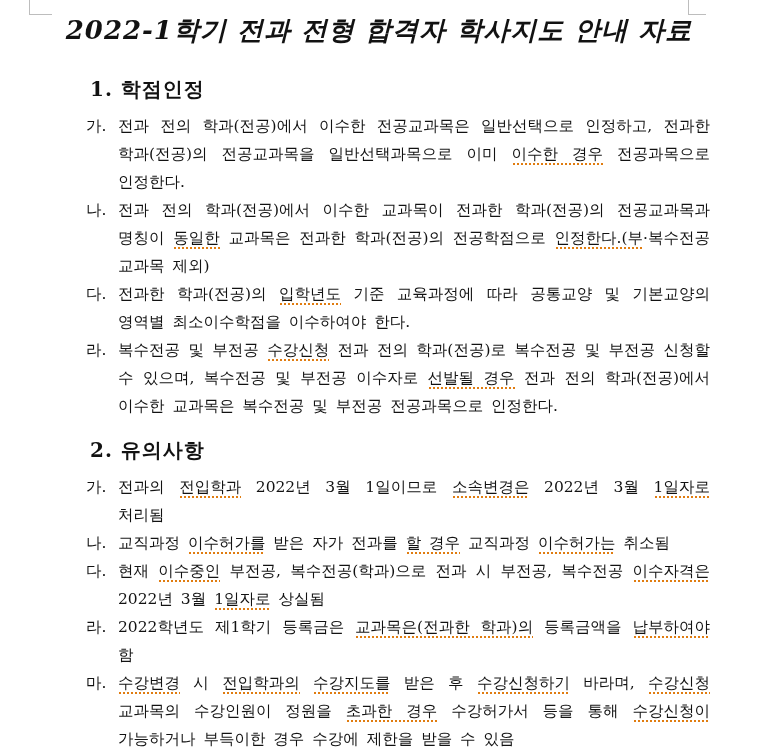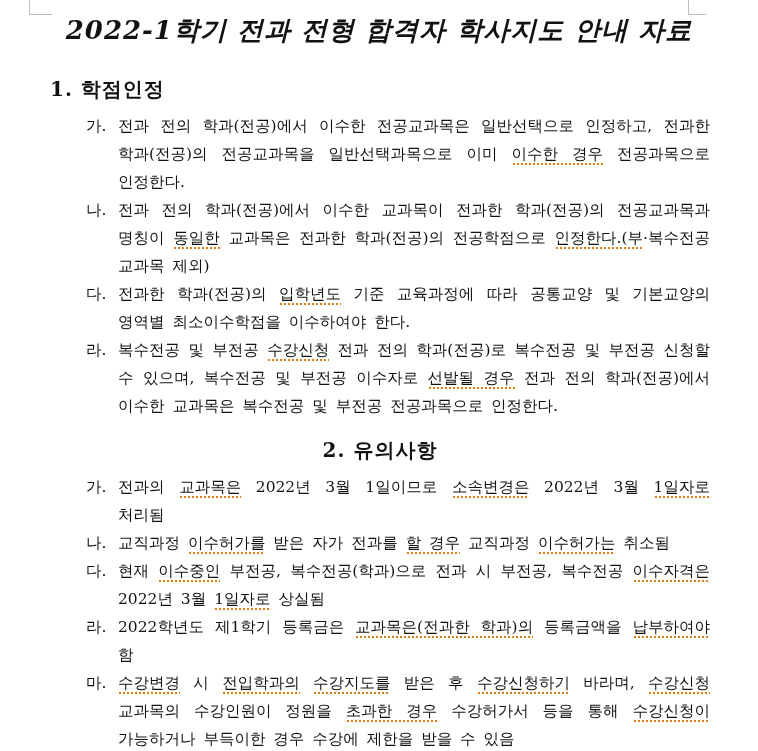--- a/index.html
+++ b/index.html
@@ -39,22 +39,23 @@
   }
   main{
     padding:0 48px 0 50px;
   }
   .section-heading{
     font-size:20px;
     font-weight:700;
     letter-spacing:1px;
     margin-top:28px;
     margin-bottom:9px;
+    margin-left:40px;
   }
-  .section + .section .section-heading{margin-top:17px;text-align:center;}
+  .section + .section .section-heading{margin-top:17px;}
   .item{
     display:flex;
     margin-left:36px;
     font-size:15.5px;
     line-height:28px;
   }
   .item-label{
     flex:0 0 32px;
   }
   .item-text{
@@ -99,21 +100,21 @@
     <div class="item">
       <span class="item-label">라.</span>
       <span class="item-text"><span>복수전공 및 부전공 </span><span class="sq">수강신청</span><span> 전과 전의 학과(전공)로 복수전공 및 부전공 신청할 수 있으며, 복수전공 및 부전공 이수자로 </span><span class="sq">선발될 경우</span><span> 전과 전의 학과(전공)에서 이수한 교과목은 복수전공 및 부전공 전공과목으로 인정한다.</span></span>
     </div>
   </section>
 
   <section class="section">
     <h2 class="section-heading">2. 유의사항</h2>
     <div class="item">
       <span class="item-label">가.</span>
-      <span class="item-text"><span>전과의 </span><span class="sq">교과목은</span><span> 2022년 3월 1일이므로 </span><span class="sq">소속변경은</span><span> 2022년 3월 </span><span class="sq">1일자로</span><span> 처리됨</span></span>
+      <span class="item-text"><span>전과의 </span><span class="sq">전입학과</span><span> 2022년 3월 1일이므로 </span><span class="sq">소속변경은</span><span> 2022년 3월 </span><span class="sq">1일자로</span><span> 처리됨</span></span>
     </div>
     <div class="item">
       <span class="item-label">나.</span>
       <span class="item-text"><span>교직과정 </span><span class="sq">이수허가를</span><span> 받은 자가 전과를 </span><span class="sq">할 경우</span><span> 교직과정 </span><span class="sq">이수허가는</span><span> 취소됨</span></span>
     </div>
     <div class="item">
       <span class="item-label">다.</span>
       <span class="item-text"><span>현재 </span><span class="sq">이수중인</span><span> 부전공, 복수전공(학과)으로 전과 시 부전공, 복수전공 </span><span class="sq">이수자격은</span><span> 2022년 3월 </span><span class="sq">1일자로</span><span> 상실됨</span></span>
     </div>
     <div class="item">

